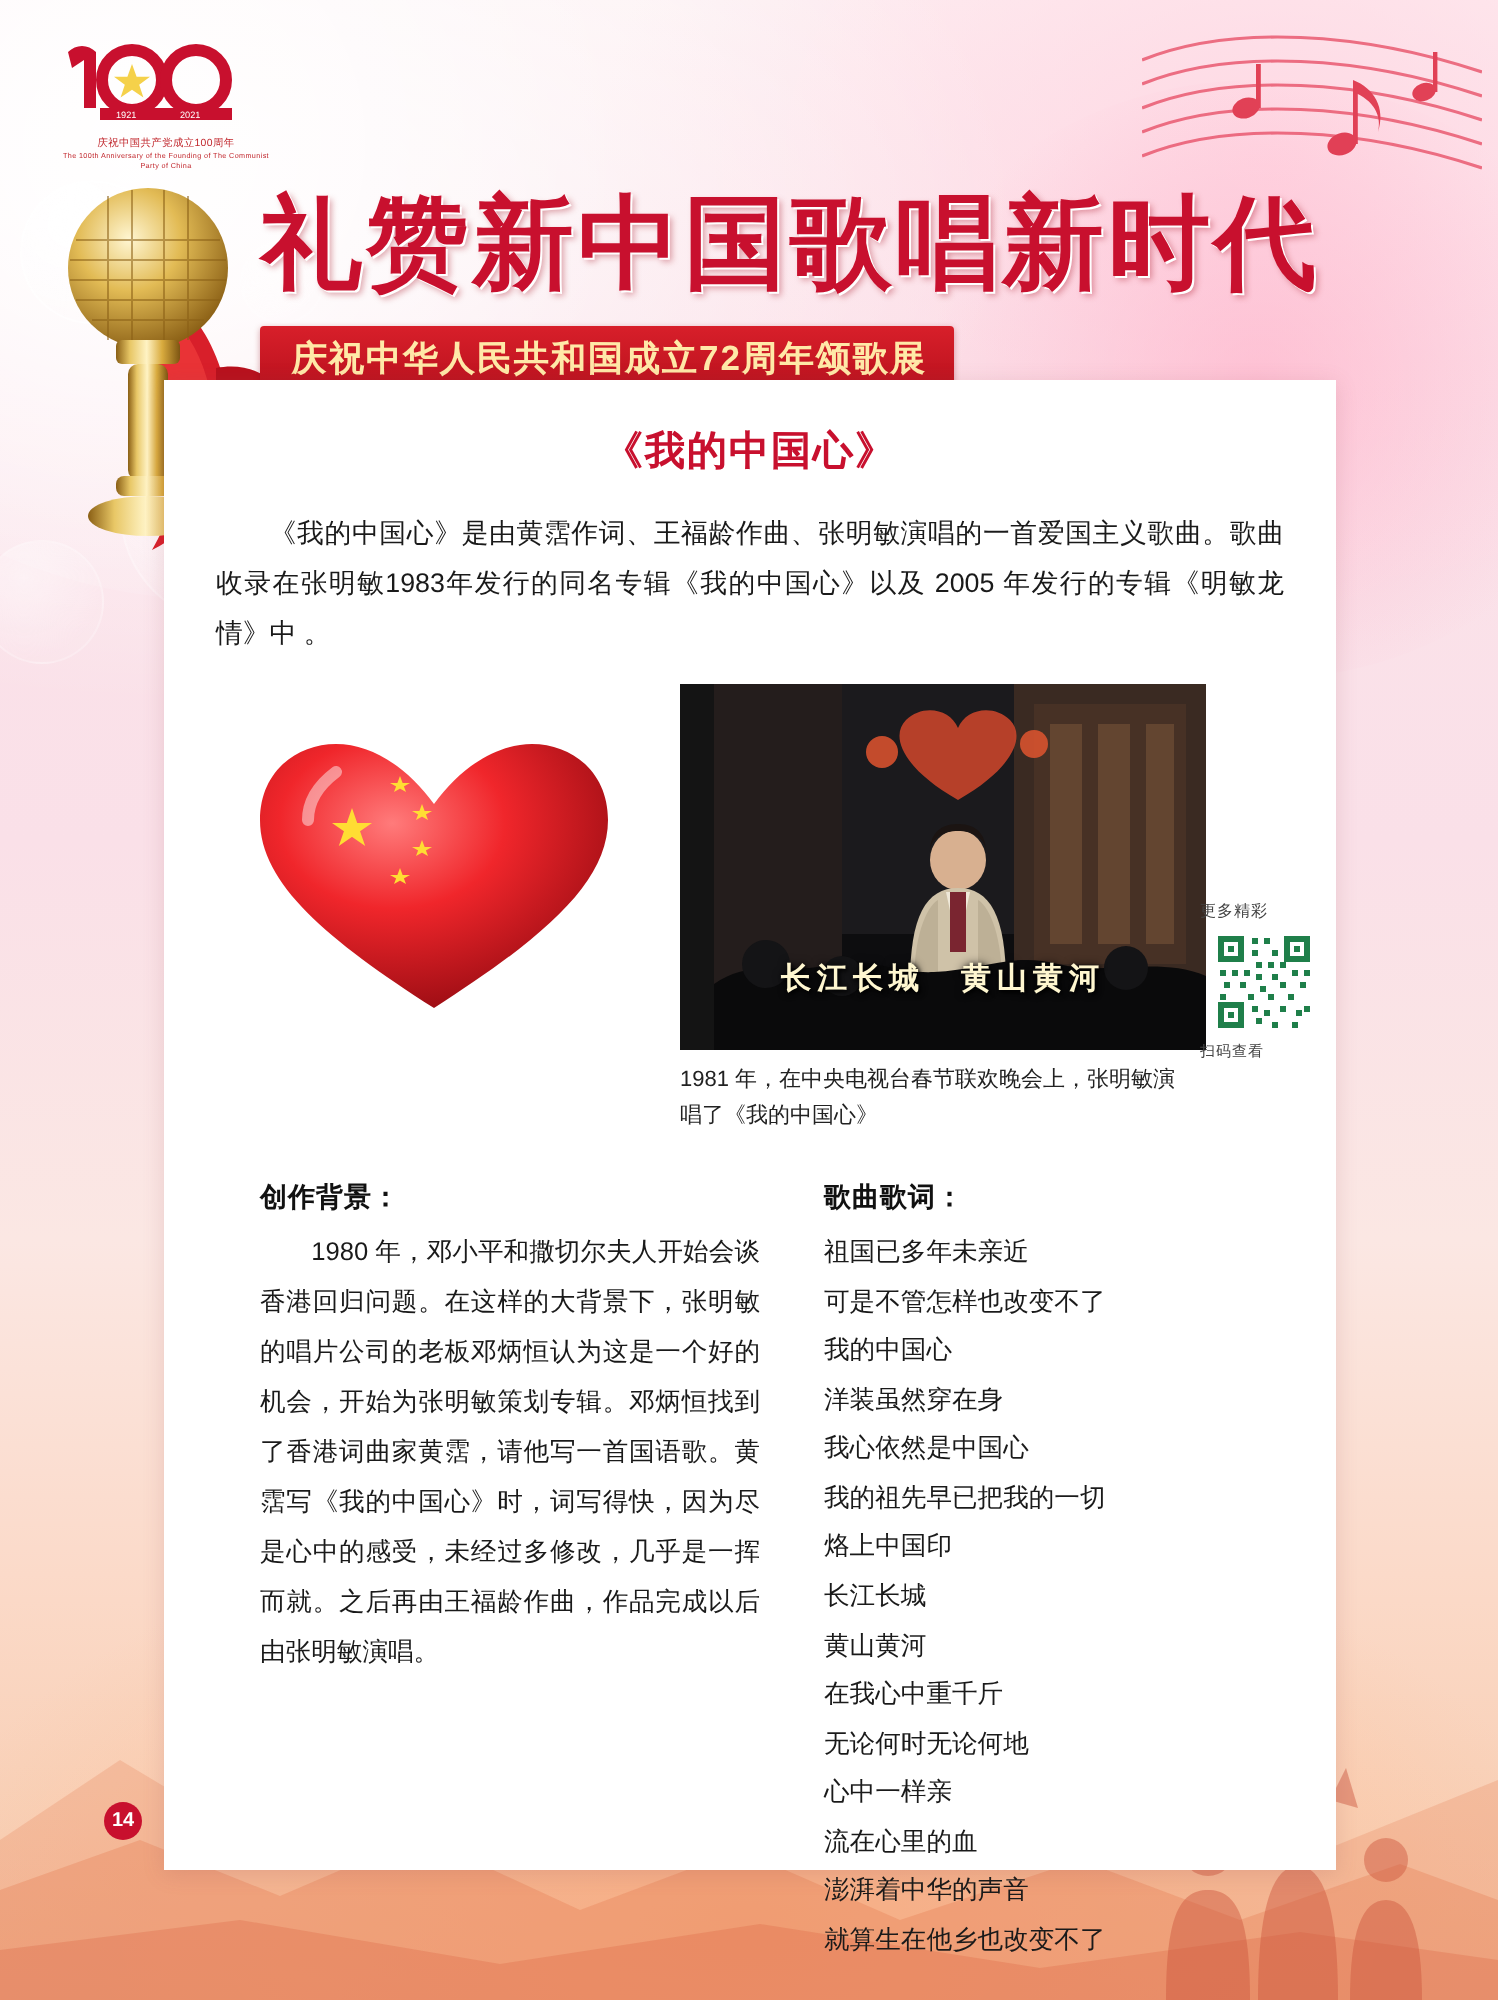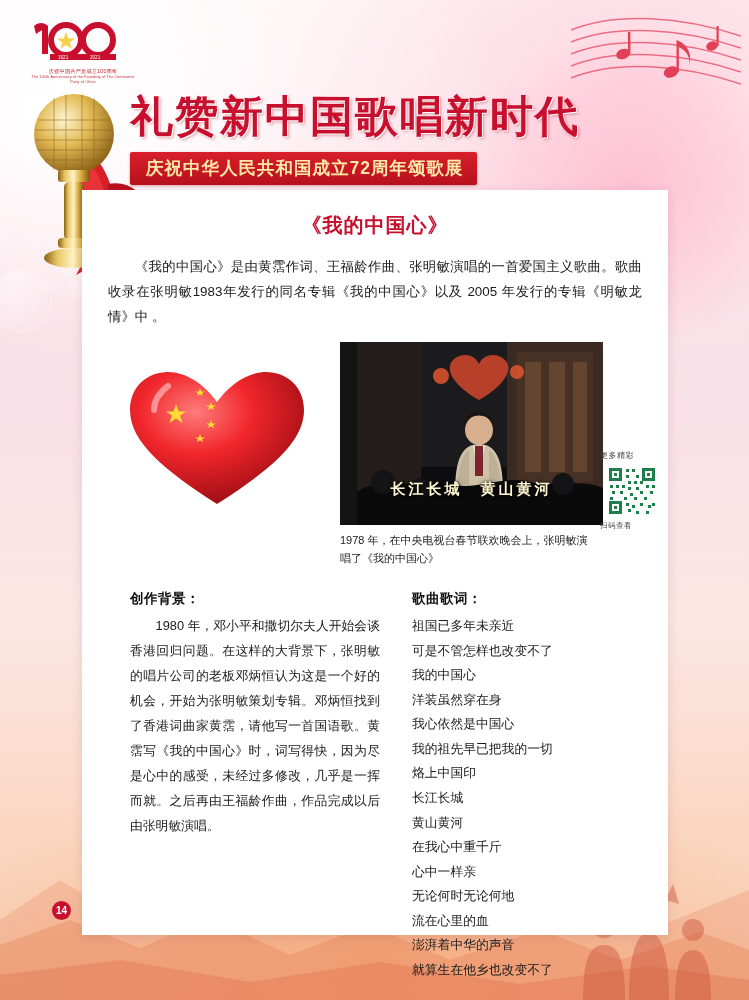--- a/index.html
+++ b/index.html
@@ -111,21 +111,21 @@
     width: 120px; height: 160px;
   }
 
   .title-wrap {
     position: absolute;
     left: 130px; top: 88px;
     width: 520px;
   }
   .main-title {
     font-family: "DejaVu Serif", "Liberation Serif", serif;
-    font-size: 43px;
+    font-size: 51px;
     font-weight: bold;
     color: #c8102e;
     letter-spacing: 2px;
     text-shadow: 1px 1px 0 #fff, 2px 2px 3px rgba(160,0,20,0.35);
     white-space: nowrap;
   }
   .sub-title-bar {
     margin-top: 6px;
     display: inline-block;
     background: linear-gradient(180deg, #d81f2a 0%, #b8111d 100%);
@@ -483,21 +483,21 @@
           <path d="M0,150 C20,136 40,146 58,140 C74,135 90,145 110,144 C134,143 150,134 172,140 C196,146 222,136 246,146 L246,183 L0,183 Z" fill="#0a0a0b"></path>
           <g fill="#141416">
             <circle cx="26" cy="140" r="12"></circle>
             <circle cx="64" cy="146" r="10"></circle>
             <circle cx="206" cy="142" r="11"></circle>
           </g>
         </svg>
         <div class="photo-overlay-text">长江长城　黄山黄河</div>
       </div>
 
-      <div class="photo-cap">1978 年，在中央电视台春节联欢晚会上，张明敏演唱了《我的中国心》</div>
+      <div class="photo-cap">1981 年，在中央电视台春节联欢晚会上，张明敏演唱了《我的中国心》</div>
 
       <div class="qr-block">
         <div class="qr-label">更多精彩</div>
         <div class="qr-code">
           <svg width="52" height="52" viewBox="0 0 52 52">
             <rect width="52" height="52" fill="#ffffff"></rect>
             <g fill="#1f7f4a">
               <rect x="3" y="3" width="13" height="13"></rect>
               <rect x="36" y="3" width="13" height="13"></rect>
               <rect x="3" y="36" width="13" height="13"></rect>
@@ -561,22 +561,22 @@
           <div>祖国已多年未亲近</div>
           <div>可是不管怎样也改变不了</div>
           <div>我的中国心</div>
           <div>洋装虽然穿在身</div>
           <div>我心依然是中国心</div>
           <div>我的祖先早已把我的一切</div>
           <div>烙上中国印</div>
           <div>长江长城</div>
           <div>黄山黄河</div>
           <div>在我心中重千斤</div>
+          <div>无论何时无论何地</div>
           <div>心中一样亲</div>
-          <div>无论何时无论何地</div>
           <div>流在心里的血</div>
           <div>澎湃着中华的声音</div>
           <div>就算生在他乡也改变不了</div>
 
         </div>
       </div>
     </div>
 
   </div>
 

